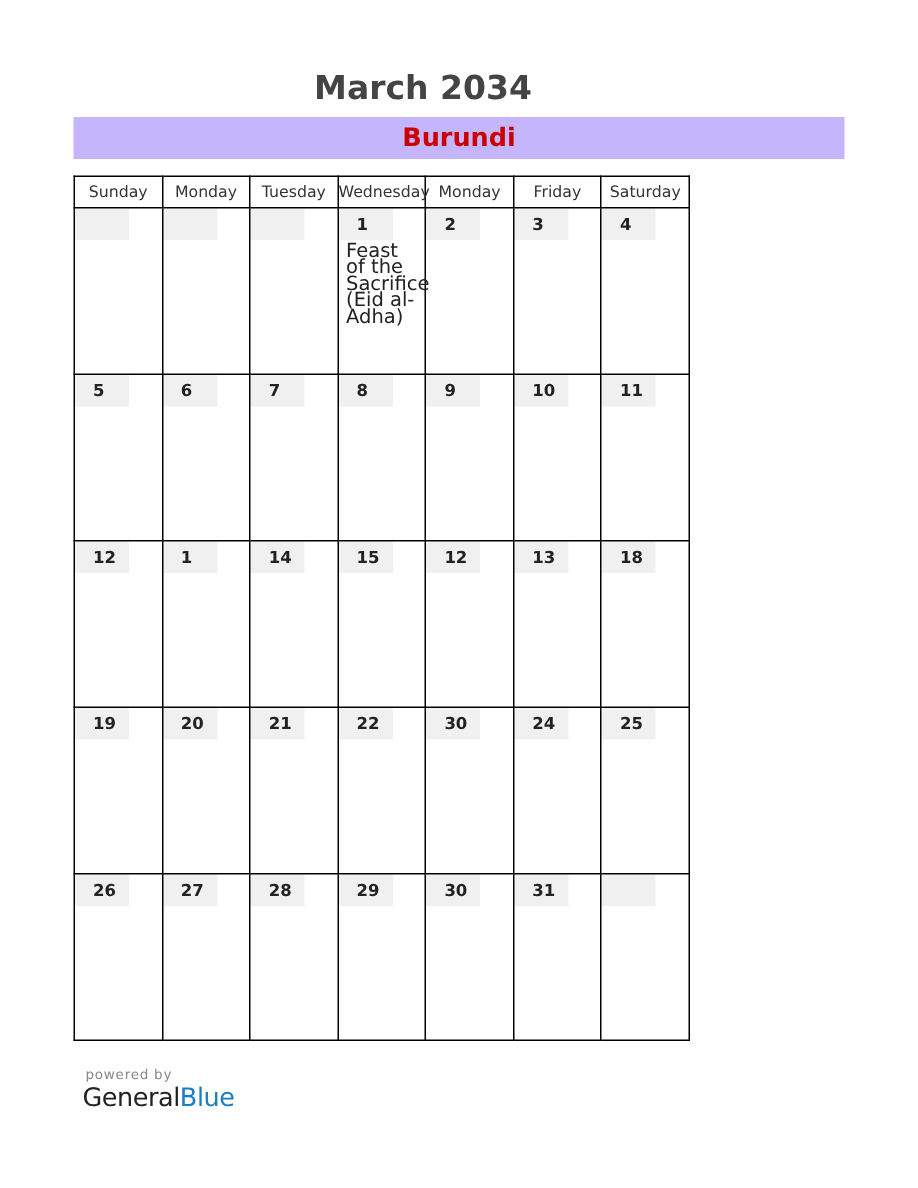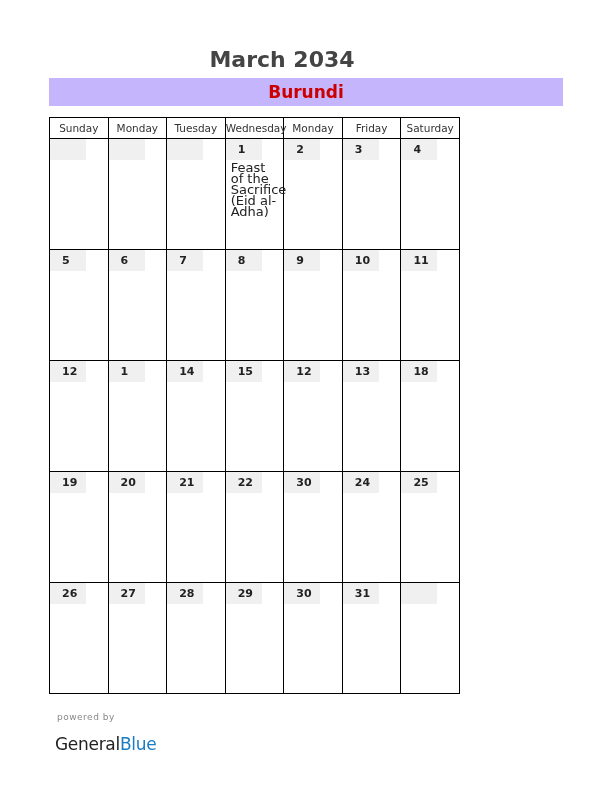--- a/index.html
+++ b/index.html
@@ -7,21 +7,21 @@
   .title { position: absolute; top: 47px; left: 0; width: 564px; text-align: center; font-size: 22px; font-weight: bold; color: #444444; }
   .country-bar { position: absolute; top: 78px; left: 49px; width: 514px; height: 28px; background: #c4b5fd; text-align: center; line-height: 28px; font-size: 17px; font-weight: bold; color: #cc0000; }
   table.cal { position: absolute; top: 117px; left: 49px; width: 411px; border-collapse: collapse; table-layout: fixed; }
   table.cal th, table.cal td { border: 1px solid #000; padding: 0; }
   table.cal th { height: 20px; font-weight: normal; font-size: 10.5px; color: #333; text-align: center; vertical-align: middle; }
   table.cal td { height: 110px; vertical-align: top; }
   .daynum { display: block; width: 36px; height: 21px; background: #f0f0f0; font-size: 11px; font-weight: bold; color: #222; line-height: 22px; padding-left: 12px; box-sizing: border-box; }
   .event { font-size: 13px; color: #222; line-height: 11px; padding: 2px 4px 0 5px; }
   .footer { position: absolute; top: 700px; left: 55px; }
   .powered { font-size: 9px; color: #888; letter-spacing: 0.5px; margin-left: 2px; margin-top: 12px; }
-  .brand { font-size: 17px; color: #222; margin-top: 12px; letter-spacing: -0.3px; }
+  .brand { font-size: 17px; color: #222; margin-top: 0px; letter-spacing: -0.3px; }
   .brand .blue { color: #1a7dc4; }
 </style>
 </head>
 <body>
 
 <div class="title">March 2034</div>
 <div class="country-bar">Burundi</div>
 
 <table class="cal">
   <thead>

